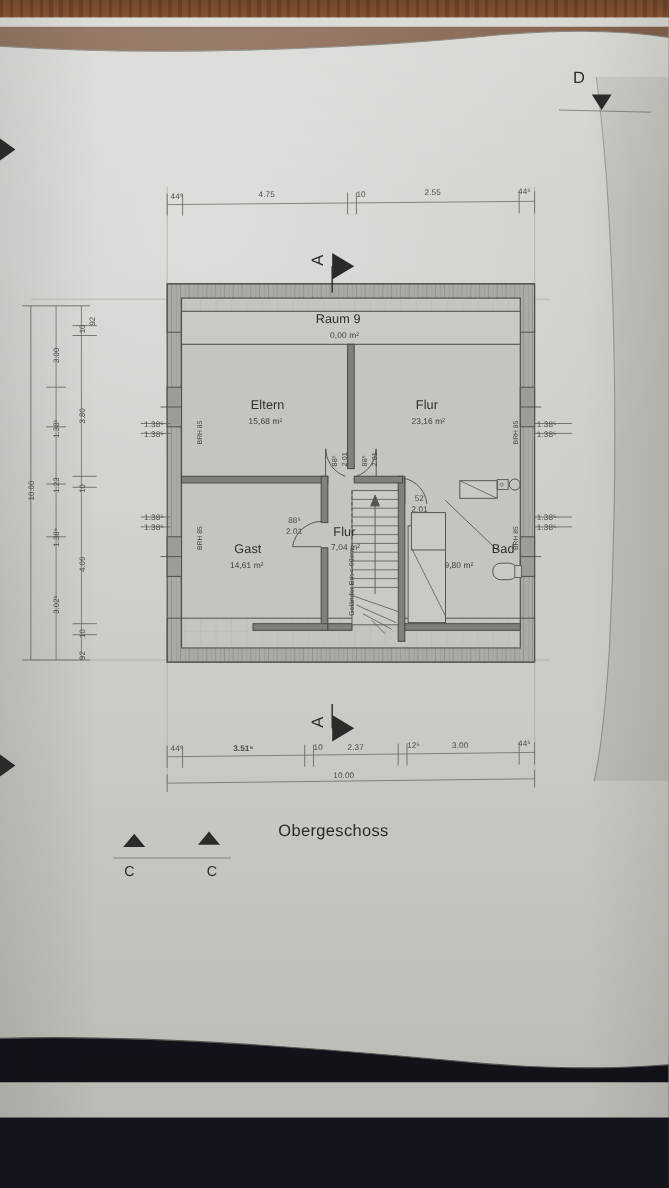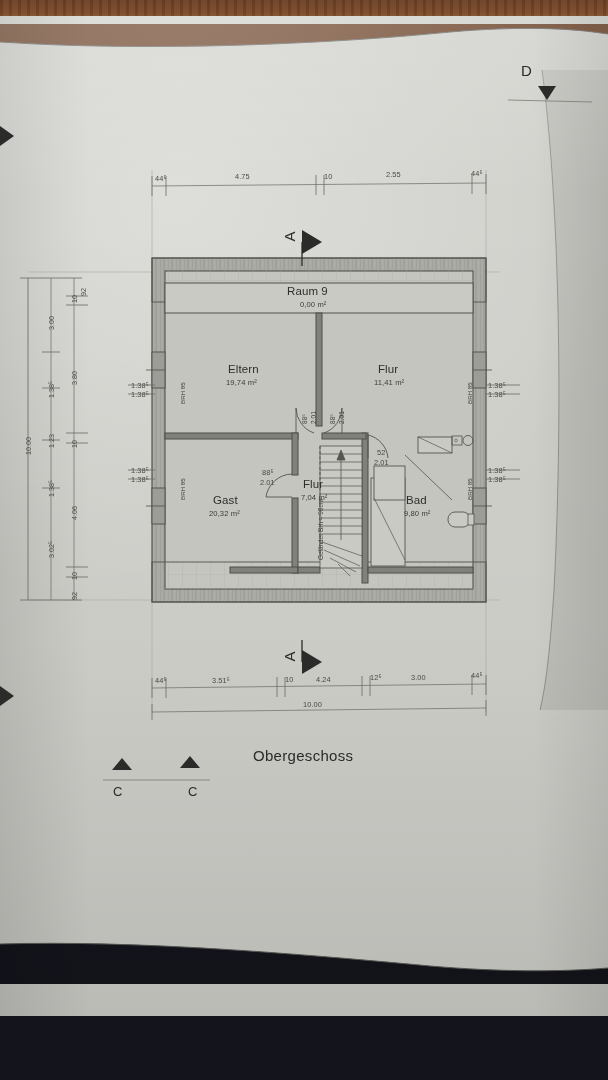--- a/index.html
+++ b/index.html
@@ -342,44 +342,44 @@
   <div class="sec-letter" style="left:521px; top:62px;">D</div>
   <div class="sec-letter-sm" style="left:113px; top:784px;">C</div>
   <div class="sec-letter-sm" style="left:188px; top:784px;">C</div>
   <div class="sec-letter" style="left:284px; top:228px; transform:rotate(-90deg);">A</div>
   <div class="sec-letter" style="left:284px; top:648px; transform:rotate(-90deg);">A</div>
 
   <div class="lbl room-name" style="left:287px; top:285px;">Raum 9</div>
   <div class="lbl room-area" style="left:300px; top:300px;">0,00 m²</div>
 
   <div class="lbl room-name" style="left:228px; top:363px;">Eltern</div>
-  <div class="lbl room-area" style="left:226px; top:378px;">19,74 m²</div>
+  <div class="lbl room-area" style="left:226px; top:378px;">15,68 m²</div>
 
   <div class="lbl room-name" style="left:378px; top:363px;">Flur</div>
-  <div class="lbl room-area" style="left:374px; top:378px;">11,41 m²</div>
+  <div class="lbl room-area" style="left:374px; top:378px;">23,16 m²</div>
 
   <div class="lbl room-name" style="left:213px; top:494px;">Gast</div>
-  <div class="lbl room-area" style="left:209px; top:509px;">20,32 m²</div>
+  <div class="lbl room-area" style="left:209px; top:509px;">14,61 m²</div>
 
   <div class="lbl room-name" style="left:303px; top:478px;">Flur</div>
   <div class="lbl room-area" style="left:301px; top:493px;">7,04 m²</div>
 
-  <div class="lbl room-name" style="left:406px; top:494px;">Bad</div>
+  <div class="lbl room-name" style="left:406px; top:494px;padding-left:41px;">Bad</div>
   <div class="lbl room-area" style="left:404px; top:509px;">9,80 m²</div>
 
   <div class="lbl dim" style="left:155px; top:174px;">44⁵</div>
   <div class="lbl dim" style="left:235px; top:172px;">4.75</div>
   <div class="lbl dim" style="left:324px; top:172px;">10</div>
   <div class="lbl dim" style="left:386px; top:170px;">2.55</div>
   <div class="lbl dim" style="left:471px; top:169px;">44⁵</div>
 
   <div class="lbl dim" style="left:155px; top:676px;">44⁵</div>
-  <div class="lbl dim" style="left:212px; top:676px;">3.51⁵</div>
+  <div class="lbl dim" style="left:212px; top:676px;font-weight:bold;">3.51⁵</div>
   <div class="lbl dim" style="left:285px; top:675px;">10</div>
-  <div class="lbl dim" style="left:316px; top:675px;">4.24</div>
+  <div class="lbl dim" style="left:316px; top:675px;">2.37</div>
   <div class="lbl dim" style="left:370px; top:673px;">12⁵</div>
   <div class="lbl dim" style="left:411px; top:673px;">3.00</div>
   <div class="lbl dim" style="left:471px; top:671px;">44⁵</div>
   <div class="lbl dim" style="left:303px; top:700px;">10.00</div>
 
   <div class="vdim" style="left:24px; top:455px;">10.00</div>
   <div class="vdim" style="left:47px; top:330px;">3.00</div>
   <div class="vdim" style="left:47px; top:398px;">1.38⁵</div>
   <div class="vdim" style="left:47px; top:448px;">1.23</div>
   <div class="vdim" style="left:47px; top:497px;">1.38⁵</div>

